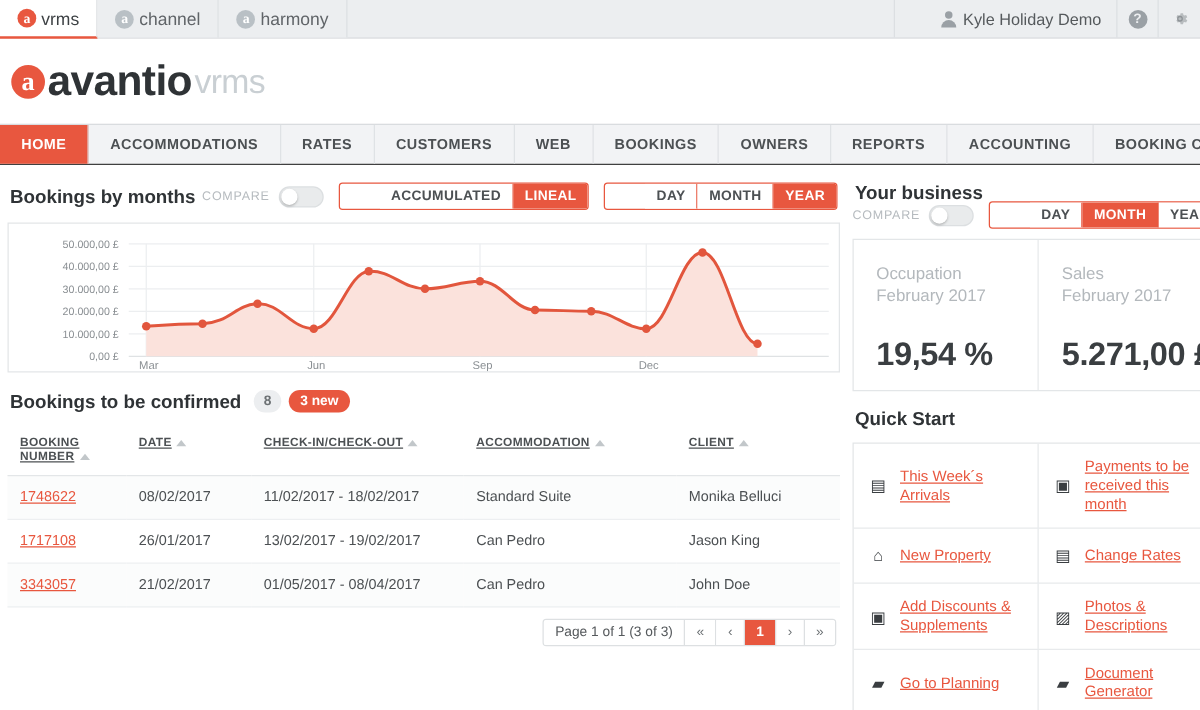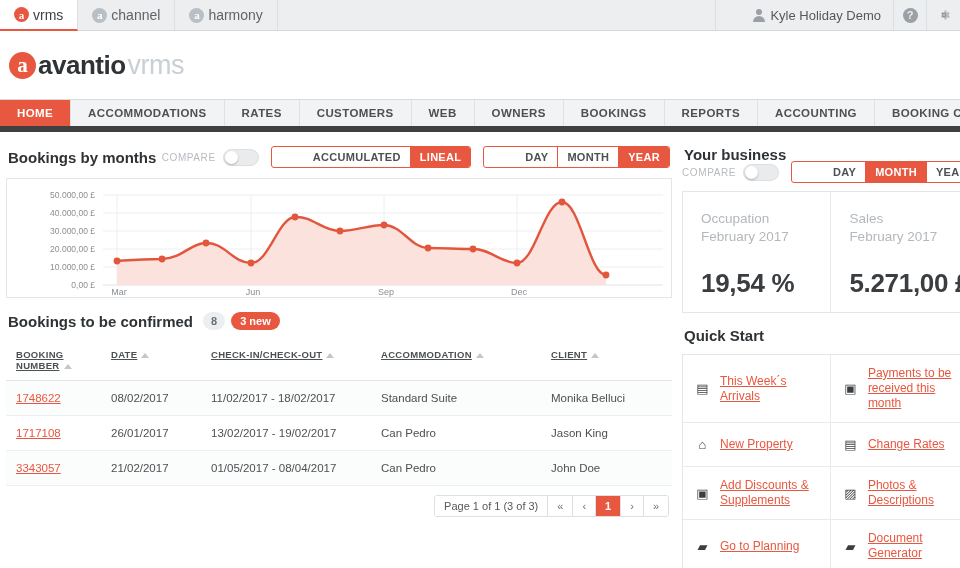--- a/index.html
+++ b/index.html
@@ -62,28 +62,28 @@
   }
 
   
   .brandbar { height: 68px; display: flex; align-items: center; padding-left: 9px; background:#fff; }
   .brand { display: flex; align-items: center; gap: 2px; }
   .brand-mark {
     width: 27px; height: 27px; border-radius: 50%; background: #e8573f; color: #fff;
     font-size: 21px; font-weight: bold; display: flex; align-items: center; justify-content: center;
     font-family: "Liberation Serif", serif; line-height: 1;
   }
-  .brand-a { font-size: 26px; font-weight: bold; color: #2f3336; letter-spacing: -0.5px; }
+  .brand-a { font-size: 34px; font-weight: bold; color: #2f3336; letter-spacing: -0.5px; }
   .brand-b { font-size: 27px; color: #c9cfd3; letter-spacing: -0.5px; }
 
   
   .mainnav {
     display: flex; height: 33px;
     border-top: 1px solid #d9dcdf;
-    border-bottom: 6px solid #404040;
+    border-bottom: 1px solid #404040;
     background: #f2f3f5;
   }
   .nav-item {
     display: flex; align-items: center; justify-content: center;
     padding: 0 17px;
     font-size: 11.5px; font-weight: bold; letter-spacing: .4px;
     color: #4c5053; border-right: 1px solid #dfe2e5;
     cursor: pointer; white-space: nowrap;
   }
   .nav-item.active { background: #e8573f; color: #fff; }
@@ -222,22 +222,22 @@
     <span class="brand-b">vrms</span>
   </div>
 </div>
 
 <div class="mainnav">
   <div class="nav-item active">HOME</div>
   <div class="nav-item">ACCOMMODATIONS</div>
   <div class="nav-item">RATES</div>
   <div class="nav-item">CUSTOMERS</div>
   <div class="nav-item">WEB</div>
+  <div class="nav-item">BOOKINGS</div>
   <div class="nav-item">OWNERS</div>
-  <div class="nav-item">BOOKINGS</div>
   <div class="nav-item">REPORTS</div>
   <div class="nav-item">ACCOUNTING</div>
   <div class="nav-item">BOOKING CALENDAR</div>
 </div>
 
 <div class="content">
 
   <div class="col-left">
 
     <div class="sec-head">

